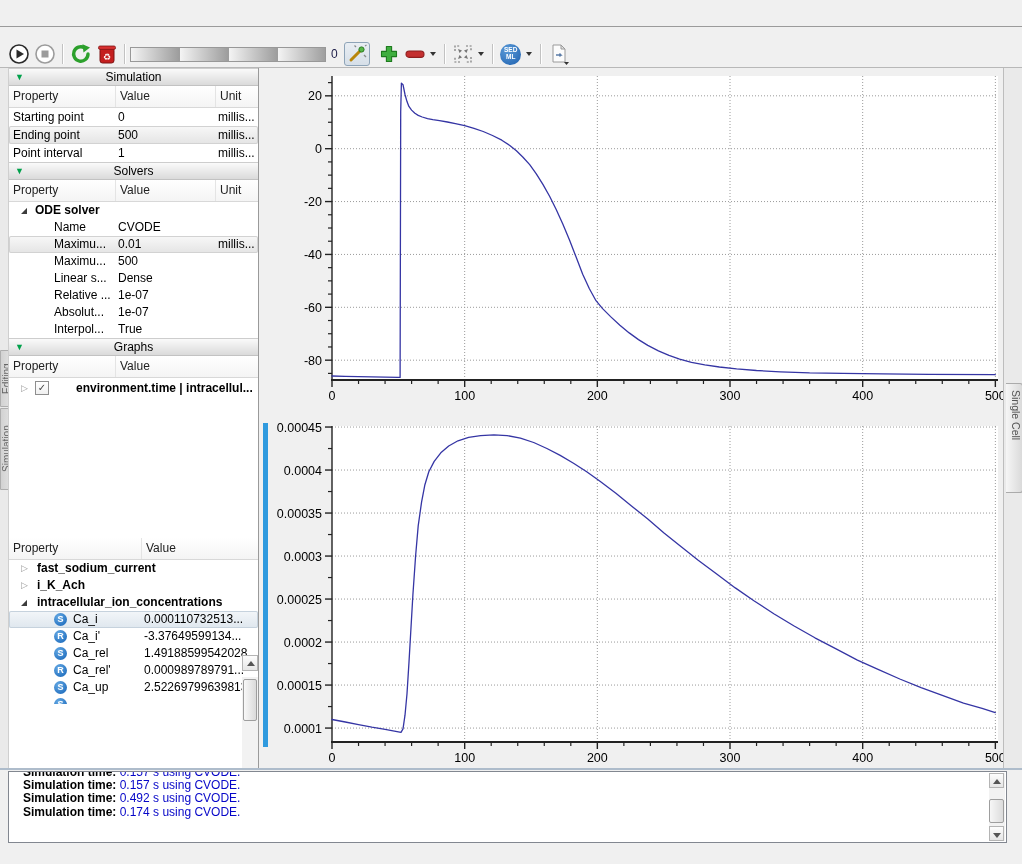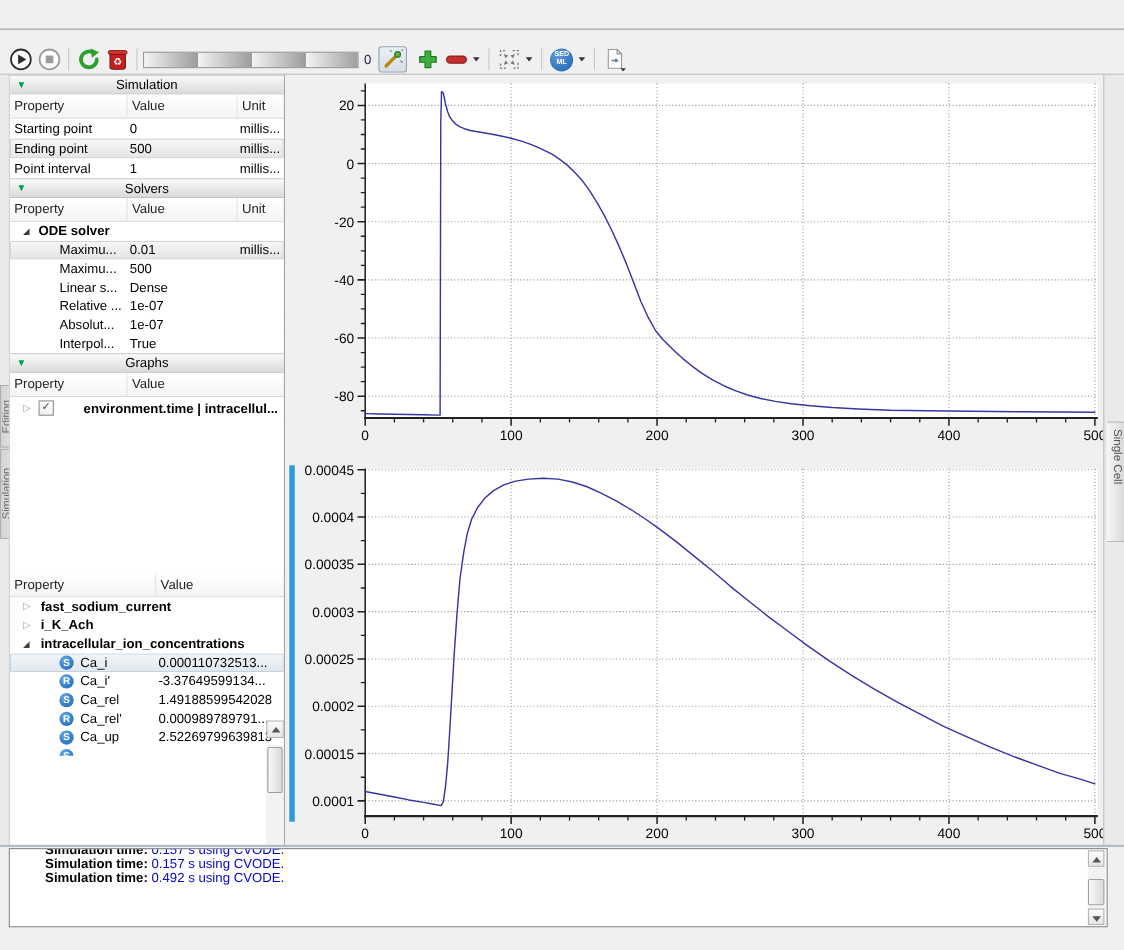--- a/index.html
+++ b/index.html
@@ -66,21 +66,21 @@
   #active-strip{position:absolute;left:1px;top:3px;width:5px;height:324px;background:#2f9ade;}
   
   #right-strip{position:absolute;left:1003px;top:0;width:19px;height:702px;background:#eaeaea;border-left:1px solid #bdbdbd;}
   .vtab-r{position:absolute;left:2px;top:315px;width:17px;height:110px;background:linear-gradient(90deg,#f6f6f6,#dadada);
     border:1px solid #ababab;border-left:none;border-radius:0 3px 3px 0;writing-mode:vertical-rl;
     font-size:10.5px;color:#555;padding-top:6px;box-sizing:border-box;overflow:hidden;white-space:nowrap;}
   
   #console-splitter{position:absolute;left:0;top:768px;width:1022px;height:2px;background:#aebccb;}
   #console{position:absolute;left:8px;top:771px;width:999px;height:72px;background:#fff;border:1px solid #828790;
     box-sizing:border-box;overflow:hidden;}
-  #console-lines{margin:-6px 0 0 32px;line-height:13.2px;white-space:nowrap;}
+  #console-lines{margin:-6px 0 0 14px;line-height:13.2px;white-space:nowrap;}
   .cline b{color:#000;}
   .cline .cval{color:#0606c8;}
   #console-vscroll{position:absolute;right:1px;top:1px;width:16px;height:68px;background:#f2f2f2;}
   svg text{font-family:"Liberation Sans",sans-serif;}
 </style>
 </head>
 <body>
 
 <div id="root">
 
@@ -220,20 +220,25 @@
       <div class="col-header">
         <span class="ch" style="left:0;width:107px;">Property</span>
         <span class="ch" style="left:107px;width:100px;">Value</span>
         <span class="ch" style="left:207px;width:42px;border-right:none;">Unit</span>
       </div>
       <div class="prow h17">
         <span class="c tri-e" style="left:12px;">◢</span>
         <span class="c bold" style="left:26px;">ODE solver</span>
       </div>
       <div id="solver-rows">
+          <div class="prow h17">
+            <span class="c" style="left:45px;">Name</span>
+            <span class="c" style="left:109px;">CVODE</span>
+            <span class="c" style="left:209px;"></span>
+          </div>
           <div class="prow h17 hl">
             <span class="c" style="left:45px;">Maximu...</span>
             <span class="c" style="left:109px;">0.01</span>
             <span class="c" style="left:209px;">millis...</span>
           </div>
           <div class="prow h17">
             <span class="c" style="left:45px;">Maximu...</span>
             <span class="c" style="left:109px;">500</span>
             <span class="c" style="left:209px;"></span>
           </div>
@@ -499,20 +504,21 @@
       </div>
     </div>
   </div>
 
   <div id="console-splitter"></div>
   <div id="console">
     <div id="console-lines">
         <div class="cline"><b>Simulation time:</b><span class="cval"> 0.157 s using CVODE.</span></div>
         <div class="cline"><b>Simulation time:</b><span class="cval"> 0.157 s using CVODE.</span></div>
         <div class="cline"><b>Simulation time:</b><span class="cval"> 0.492 s using CVODE.</span></div>
+        <div class="cline"><b>Simulation time:</b><span class="cval"> 0.174 s using CVODE.</span></div>
       </div>
     <div id="console-vscroll">
       <div class="sb-btn" style="left:0;top:0;width:15px;height:15px;">
         <div class="sb-tri" style="left:3px;top:5px;border-left:4px solid transparent;border-right:4px solid transparent;border-bottom:5px solid #555;"></div>
       </div>
       <div class="sb-thumb" style="left:0;top:26px;width:15px;height:24px;"></div>
       <div class="sb-btn" style="left:0;top:53px;width:15px;height:15px;">
         <div class="sb-tri" style="left:3px;top:6px;border-left:4px solid transparent;border-right:4px solid transparent;border-top:5px solid #555;"></div>
       </div>
     </div>

